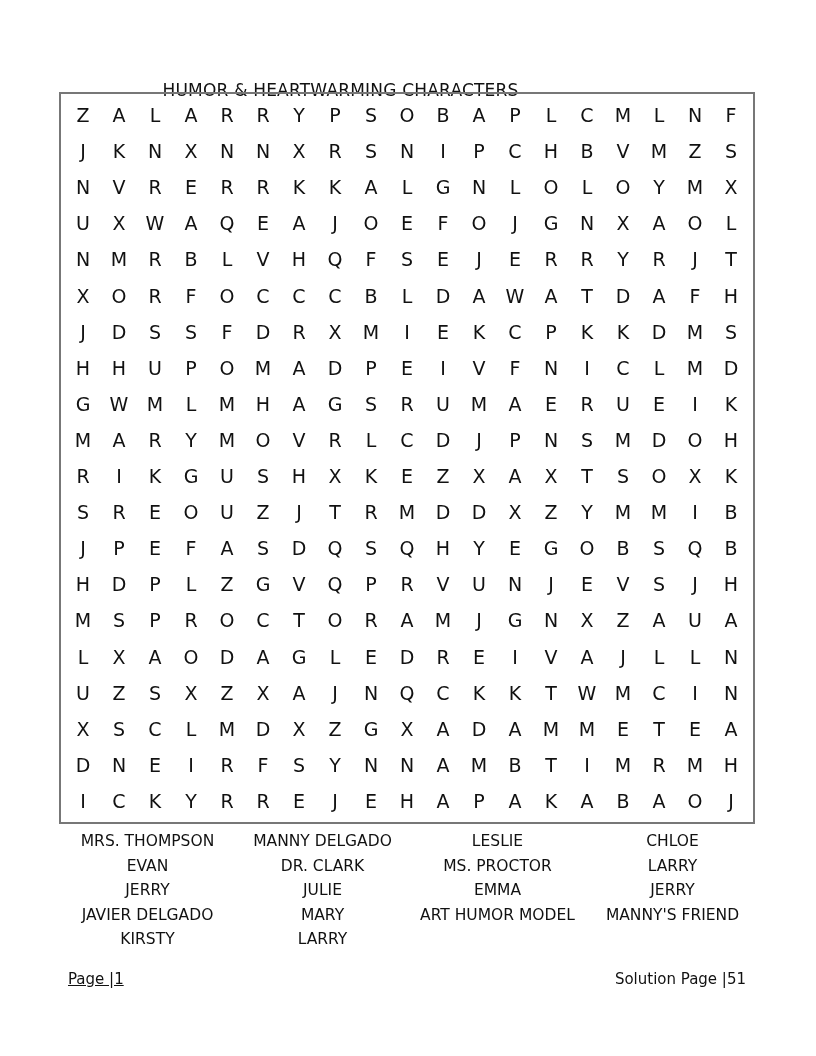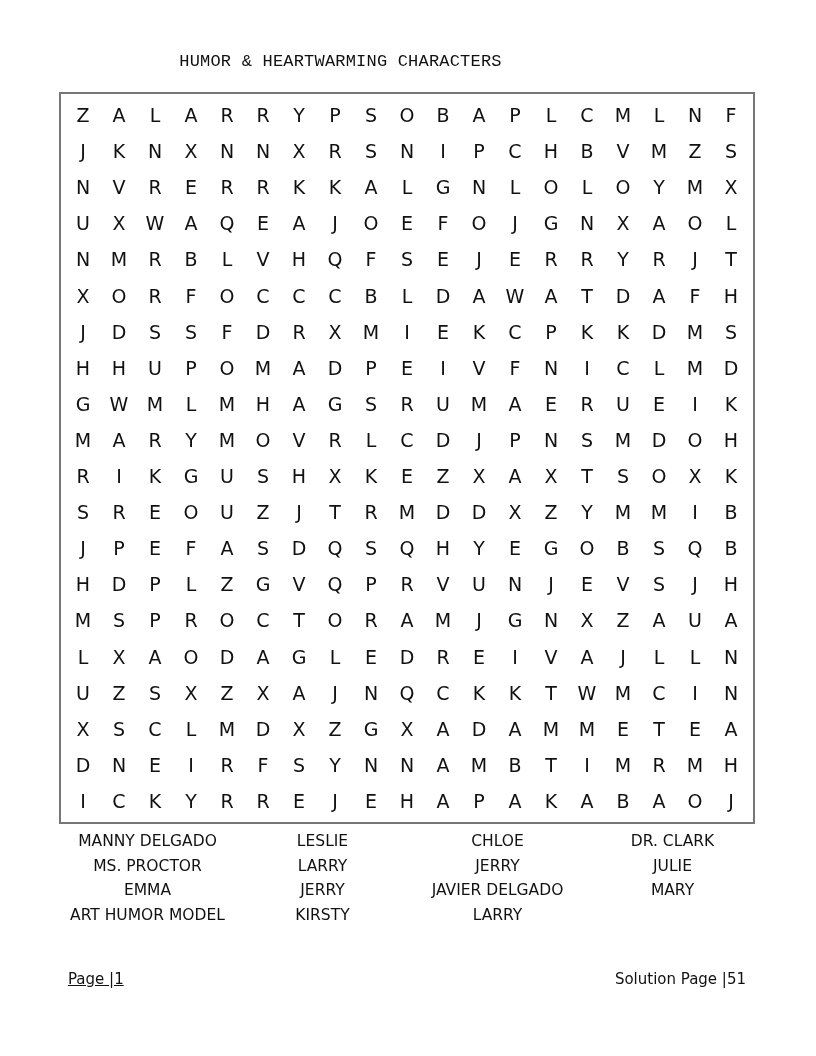--- a/index.html
+++ b/index.html
@@ -1,19 +1,19 @@
 <!DOCTYPE html>
 <html><head>
 <meta charset="utf-8">
 <style>
   html, body { margin:0; padding:0; background:#ffffff; }
   body { width:816px; height:1056px; position:relative; overflow:hidden;
          font-family: "DejaVu Sans", sans-serif; color:#111; }
-  .title { position:absolute; left:0; top:52px; width:681px; text-align:center;
-           font-size:17px; letter-spacing:0.2px;font-family:Liberation Mono, monospace; }
+  .title { position:absolute; left:0; top:80px; width:681px; text-align:center;
+           font-size:17px; letter-spacing:0.2px; }
   .grid-box { position:absolute; left:59px; top:92px; width:696px; height:732px;
               border:2px solid #777; box-sizing:border-box; }
   .grid { position:absolute; left:0; top:0; width:100%; height:100%;
           display:grid; grid-template-columns: repeat(19, 1fr); grid-template-rows: repeat(20, 1fr);
           padding:3px 4px 3px 4px; box-sizing:border-box; }
   .cell { display:flex; align-items:center; justify-content:center; font-size:19px; }
   .words { position:absolute; left:60px; top:832px; width:696px;
            display:grid; grid-template-columns: 175px 175px 175px 175px; grid-auto-rows:24.5px;
            font-size:15.5px; }
   .word { text-align:center; white-space:nowrap; }
@@ -404,31 +404,34 @@
       <div class="cell">K</div>
       <div class="cell">A</div>
       <div class="cell">B</div>
       <div class="cell">A</div>
       <div class="cell">O</div>
       <div class="cell">J</div>
     </div>
 </div>
 
 <div class="words" id="words">
+    <div class="word">MRS. THOMPSON</div>
     <div class="word">MANNY DELGADO</div>
     <div class="word">LESLIE</div>
     <div class="word">CHLOE</div>
+    <div class="word">EVAN</div>
     <div class="word">DR. CLARK</div>
     <div class="word">MS. PROCTOR</div>
     <div class="word">LARRY</div>
     <div class="word">JERRY</div>
     <div class="word">JULIE</div>
     <div class="word">EMMA</div>
     <div class="word">JERRY</div>
     <div class="word">JAVIER DELGADO</div>
     <div class="word">MARY</div>
     <div class="word">ART HUMOR MODEL</div>
+    <div class="word">MANNY'S FRIEND</div>
     <div class="word">KIRSTY</div>
     <div class="word">LARRY</div>
   </div>
 
 <div class="footer-left">Page |1</div>
 <div class="footer-right">Solution Page |51</div>
 
 </body></html>

